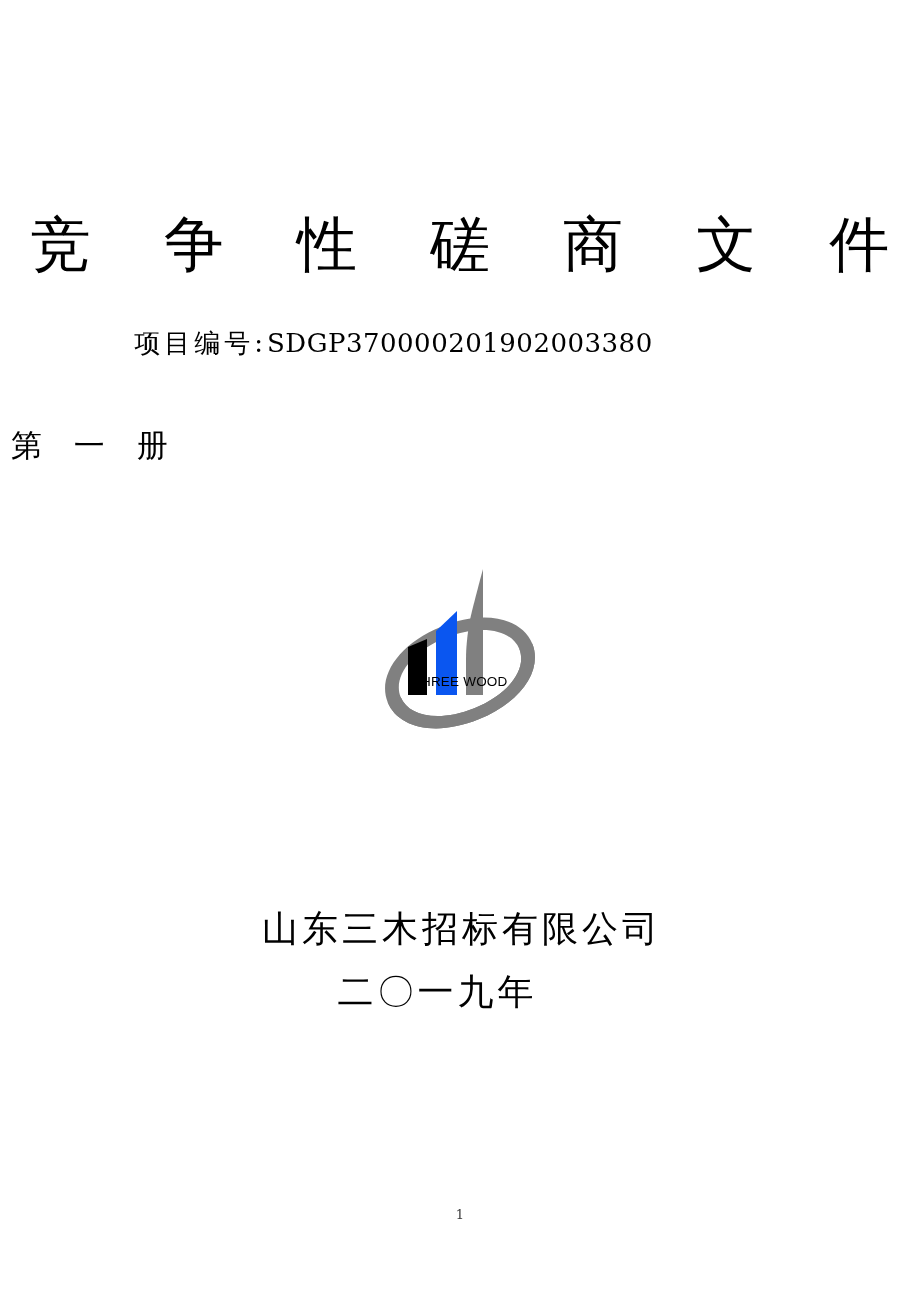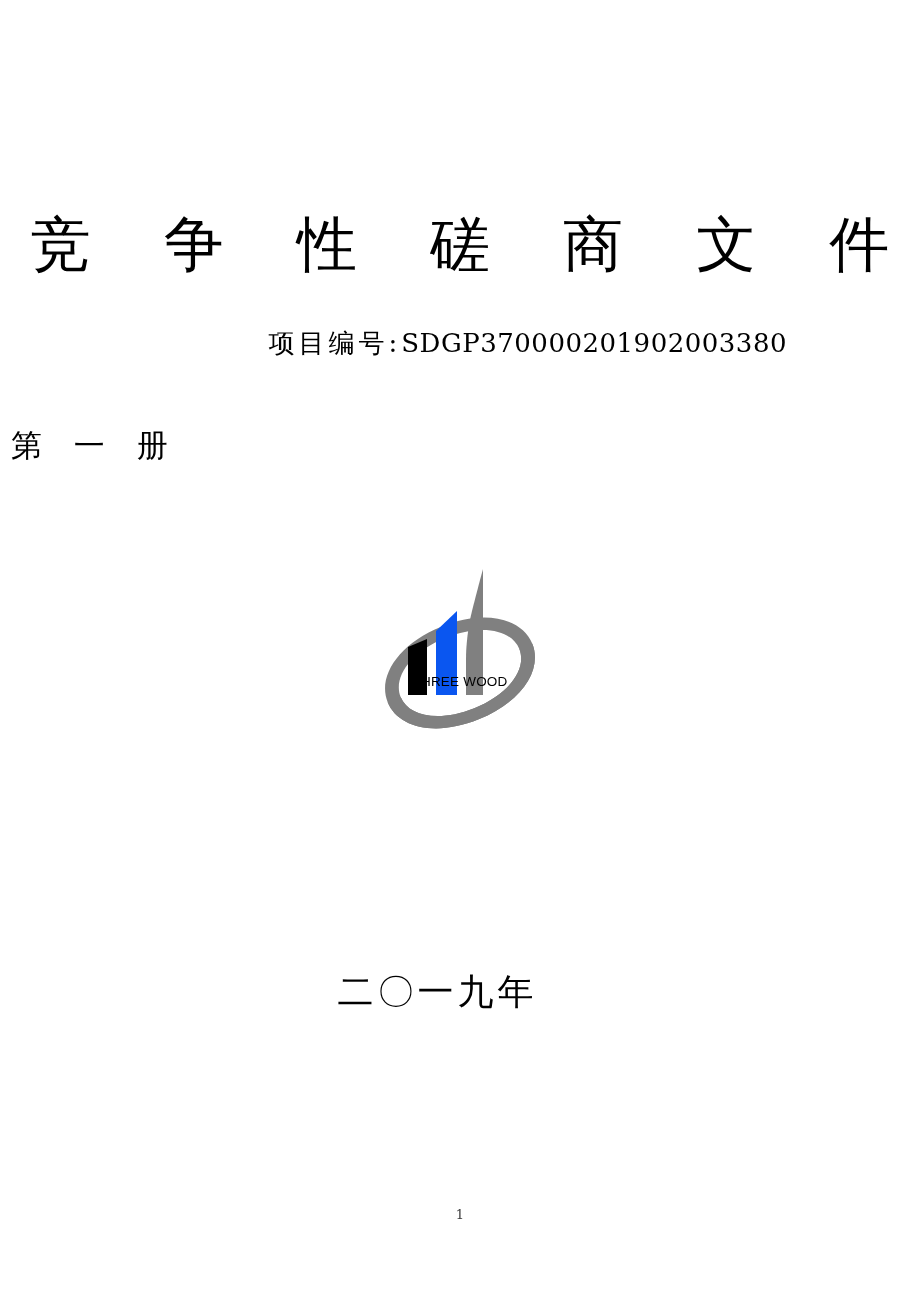--- a/index.html
+++ b/index.html
@@ -39,21 +39,21 @@
     white-space: nowrap;
     margin-top: 40px;
   }
 
   
   .project-number {
     position: absolute;
     top: 326px;
     left: 0;
     width: 787px;
-    text-align: right;
+    text-align: center;
     font-family: "DejaVu Serif", "Liberation Serif", serif;
     font-size: 26px;
     line-height: 34px;
     letter-spacing: 0.5px;
     white-space: nowrap;
   }
   .project-number .label {
     letter-spacing: 4px;
   }
 
@@ -211,18 +211,19 @@
                    C16 139 42 156 80 156
                    C118 156 144 139 144 118
                    C144 97 118 80 80 80
                    Z" fill="#808080" fill-rule="evenodd" clip-path="url(#frontclip)"></path>
         </g>
       </svg>
       <div class="logo-text">THREE WOOD</div>
     </div>
   </div>
 
+  <div class="company">山东三木招标有限公司</div>
 
   <div class="year">二〇一九年</div>
 
   <div class="page-number">1</div>
 
 </div>
 
 </body></html>

